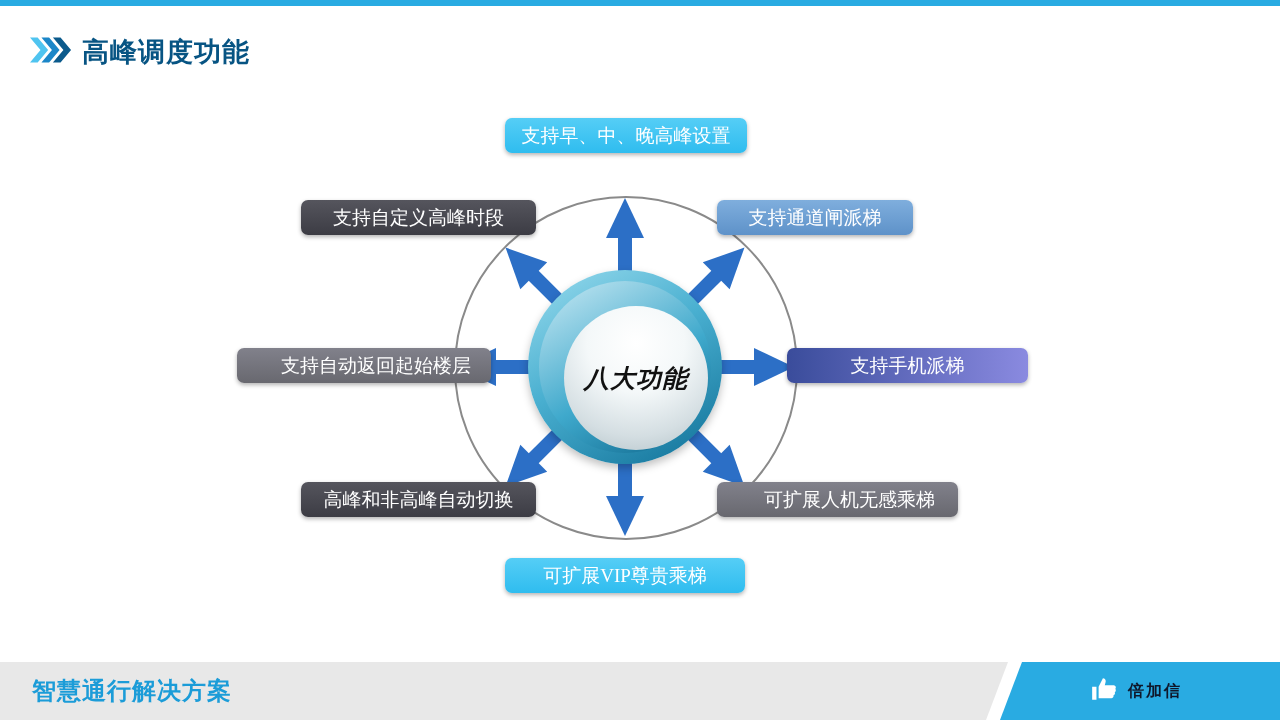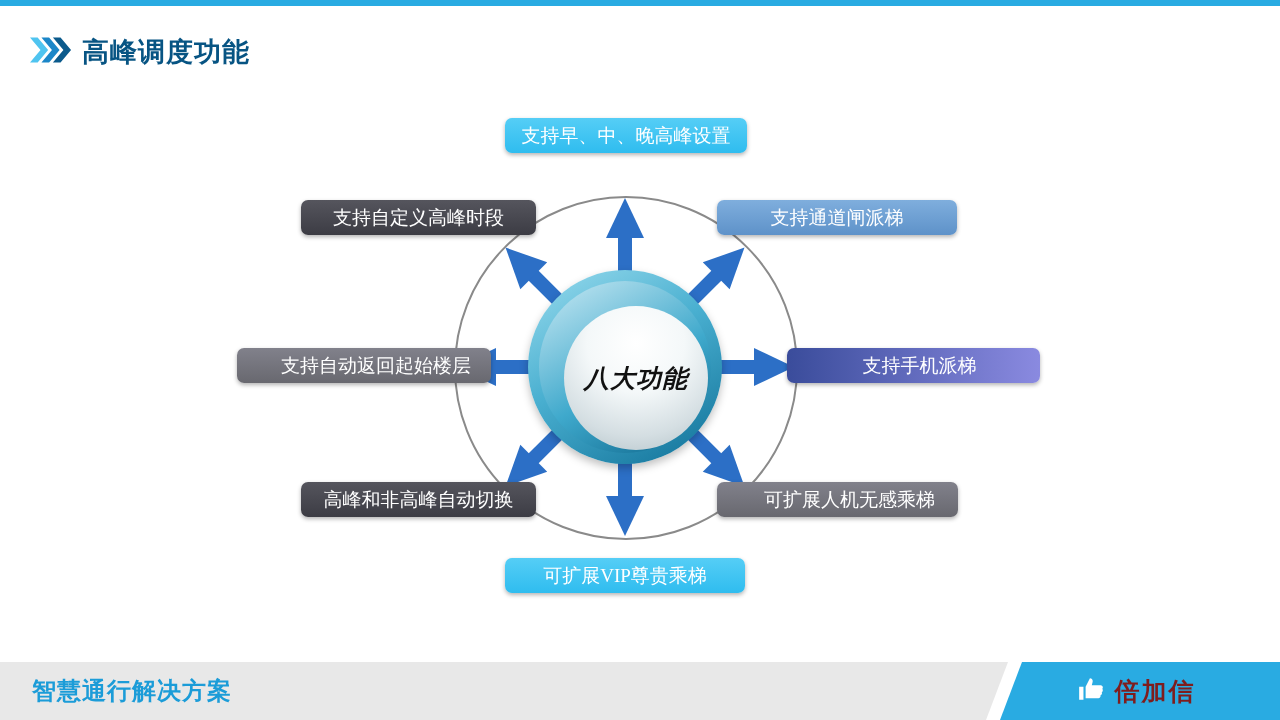--- a/index.html
+++ b/index.html
@@ -45,48 +45,48 @@
 
   
   .fbox{
     position:absolute;z-index:4;height:35px;border-radius:7px;
     display:flex;align-items:center;justify-content:center;
     color:#ffffff;font-family:"Liberation Serif",serif;font-size:19px;
     box-shadow:0 2px 4px rgba(0,0,0,0.3);white-space:nowrap;
   }
   .pos-top {left:505px;top:118px;width:242px;}
   .pos-nw  {left:301px;top:200px;width:235px;}
-  .pos-ne  {left:717px;top:200px;width:240px;}
+  .pos-ne  {left:717px;top:200px;width:196px;}
   .pos-w   {left:237px;top:348px;width:230px;}
   .pos-e   {left:787px;top:348px;width:241px;}
   .pos-sw  {left:301px;top:482px;width:235px;}
   .pos-se  {left:717px;top:482px;width:217px;}
   .pos-s   {left:505px;top:558px;width:240px;}
 
   .c-lightblue{background:linear-gradient(180deg,#55CEF6 0%,#2FBCEF 100%);}
   .c-darkgray {background:linear-gradient(180deg,#55555D 0%,#3C3C44 100%);}
   .c-gray     {background:linear-gradient(180deg,#81818B 0%,#68686F 100%);padding-left:24px;}
   .c-blue     {background:linear-gradient(180deg,#7FAEDD 0%,#5E92C9 100%);}
-  .c-purple   {background:linear-gradient(90deg,#3A4C9B 0%,#8A8AE0 100%);padding-left:12px;}
+  .c-purple   {background:linear-gradient(90deg,#3A4C9B 0%,#8A8AE0 100%);}
 
   
   .footer-gray{
     position:absolute;left:0;top:662px;width:1280px;height:58px;background:#E8E8E8;
     clip-path:polygon(0 0,1008px 0,986px 100%,0 100%);
   }
   .footer-solution{
     position:absolute;left:32px;top:0;height:58px;display:flex;align-items:center;
     font-size:24px;font-weight:bold;color:#1B9CD8;letter-spacing:1px;
   }
   .footer-blue{
     position:absolute;left:992px;top:662px;width:288px;height:58px;background:#29ABE2;
     clip-path:polygon(30px 0,100% 0,100% 100%,8px 100%);
     display:flex;align-items:center;justify-content:center;gap:10px;
   }
-  .brand-name{font-size:25px;font-weight:bold;color:#7f1d1d;letter-spacing:2px;font-family:Liberation Mono, monospace;}
+  .brand-name{font-size:16px;font-weight:bold;color:#0f172a;letter-spacing:2px;font-family:Liberation Mono, monospace;}
 </style>
 </head>
 <body>
 
 <div class="topbar"></div>
 
 <div class="title-row">
   <span>
     <svg width="42" height="26" viewBox="0 0 44 26">
       <polygon points="0,0 8,0 19,13 8,26 0,26 11,13" fill="#4FC4F0"></polygon>

